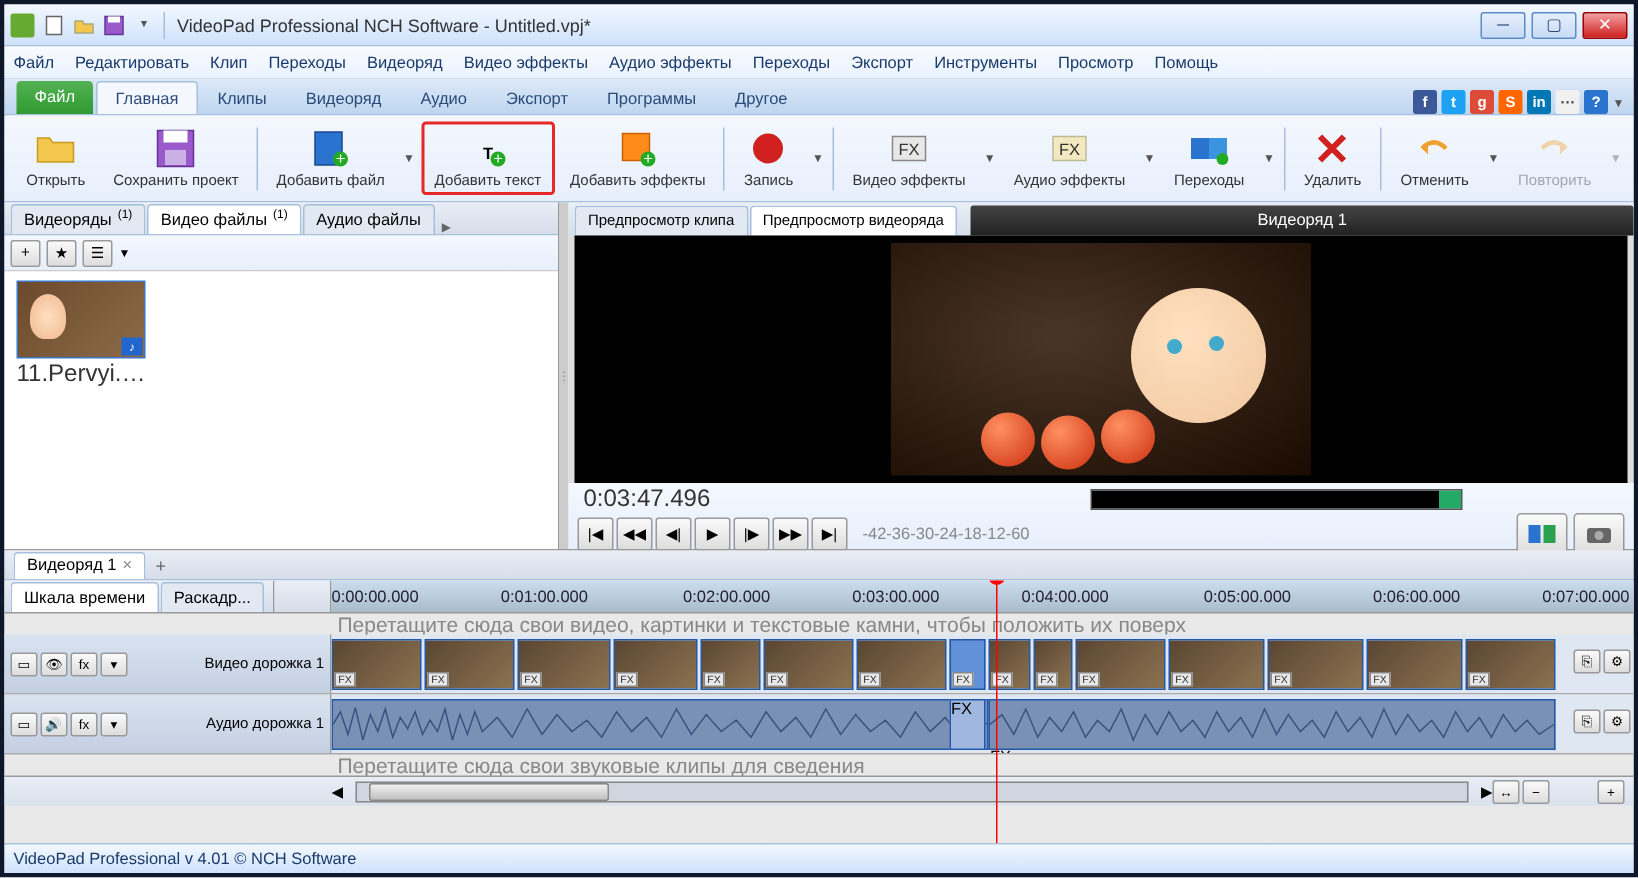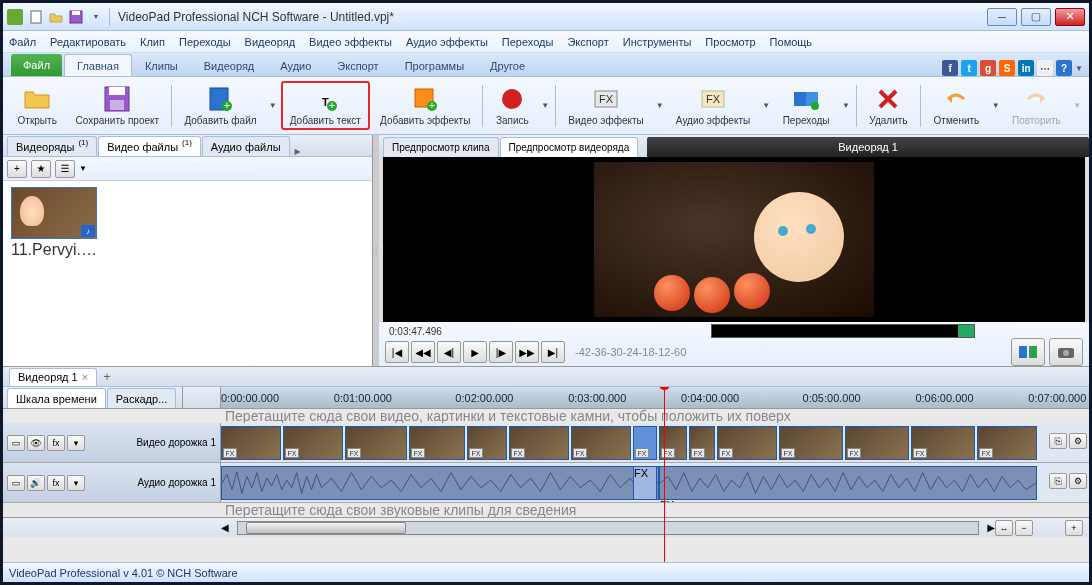--- a/index.html
+++ b/index.html
@@ -43,21 +43,21 @@
 .thumb-mini{position:absolute;bottom:1px;right:1px;width:14px;height:12px;background:#2266cc;display:flex;align-items:center;justify-content:center;color:#fff;font-size:8px}
 .thumb-label{font-size:16px;color:#333;margin-top:2px;width:86px;white-space:nowrap;overflow:hidden;text-overflow:ellipsis;text-align:center}
 .preview{flex:1;display:flex;flex-direction:column;background:#ddd}
 .preview-tabs{height:22px;background:linear-gradient(#e9eef6,#d6deea);display:flex;align-items:flex-end;padding-left:4px}
 .preview-header{flex:1;background:linear-gradient(#444,#222);color:#fff;display:flex;align-items:center;justify-content:center;font-size:11px;height:20px;margin-left:8px;border-radius:2px 2px 0 0}
 .preview-video{flex:1;background:#000;display:flex;align-items:center;justify-content:center;margin:0 4px}
 .preview-img{width:280px;height:155px;background:radial-gradient(ellipse at 40% 40%,#4a3628,#1a0a00);position:relative;overflow:hidden}
 .apple{position:absolute;width:36px;height:36px;border-radius:50%;background:radial-gradient(circle at 35% 30%,#ff9060,#cc3010)}
 .face{position:absolute;width:90px;height:90px;border-radius:50%;background:radial-gradient(circle at 40% 35%,#ffe0c0,#f0c8a0);top:30px;right:30px}
 .preview-controls{height:44px;background:linear-gradient(#f4f8fe,#e7effc);display:flex;flex-direction:column;padding:2px 6px}
-.timecode{font-size:10px;color:#333;padding-left:4px}
+.timecode{font-size:16px;color:#333;padding-left:4px}
 .pcrow{display:flex;align-items:center;gap:2px}
 .pbtn{width:24px;height:22px;background:linear-gradient(#fafafa,#ddd);border:1px solid #999;border-radius:2px;display:flex;align-items:center;justify-content:center;font-size:10px}
 .slider{flex:1;height:14px;margin:0 8px;background:linear-gradient(90deg,#000 94%,#2a6 94%);position:relative;border:1px solid #555}
 .slider-ticks{display:flex;justify-content:flex-start;font-size:8px;color:#888;margin:0 8px}
 .action-btns{display:flex;gap:4px;margin-left:auto}
 .abtn{width:34px;height:28px;background:linear-gradient(#fafafa,#ddd);border:1px solid #999;border-radius:3px;display:flex;align-items:center;justify-content:center}
 .sequences{height:20px;background:linear-gradient(#e9eef6,#d6deea);display:flex;align-items:center;padding-left:6px;border-bottom:1px solid #a6bfdd}
 .seqtab{height:18px;padding:0 8px;display:flex;align-items:center;border:1px solid #a6bfdd;border-bottom:none;border-radius:3px 3px 0 0;background:#fff;font-size:10px;gap:4px}
 .seqadd{width:20px;text-align:center;color:#666;font-size:12px}
 .timeline{flex:1;display:flex;flex-direction:column;background:#e9e9e9;overflow:hidden}

